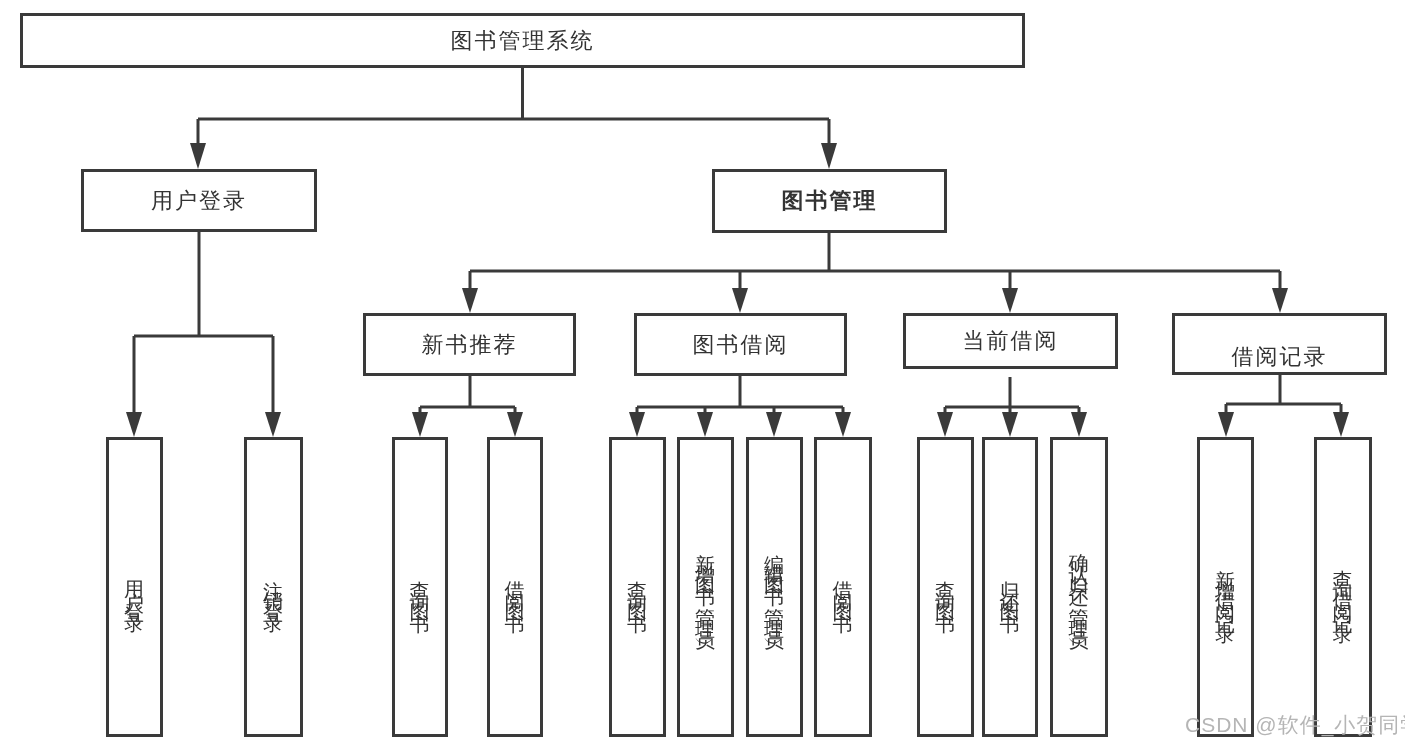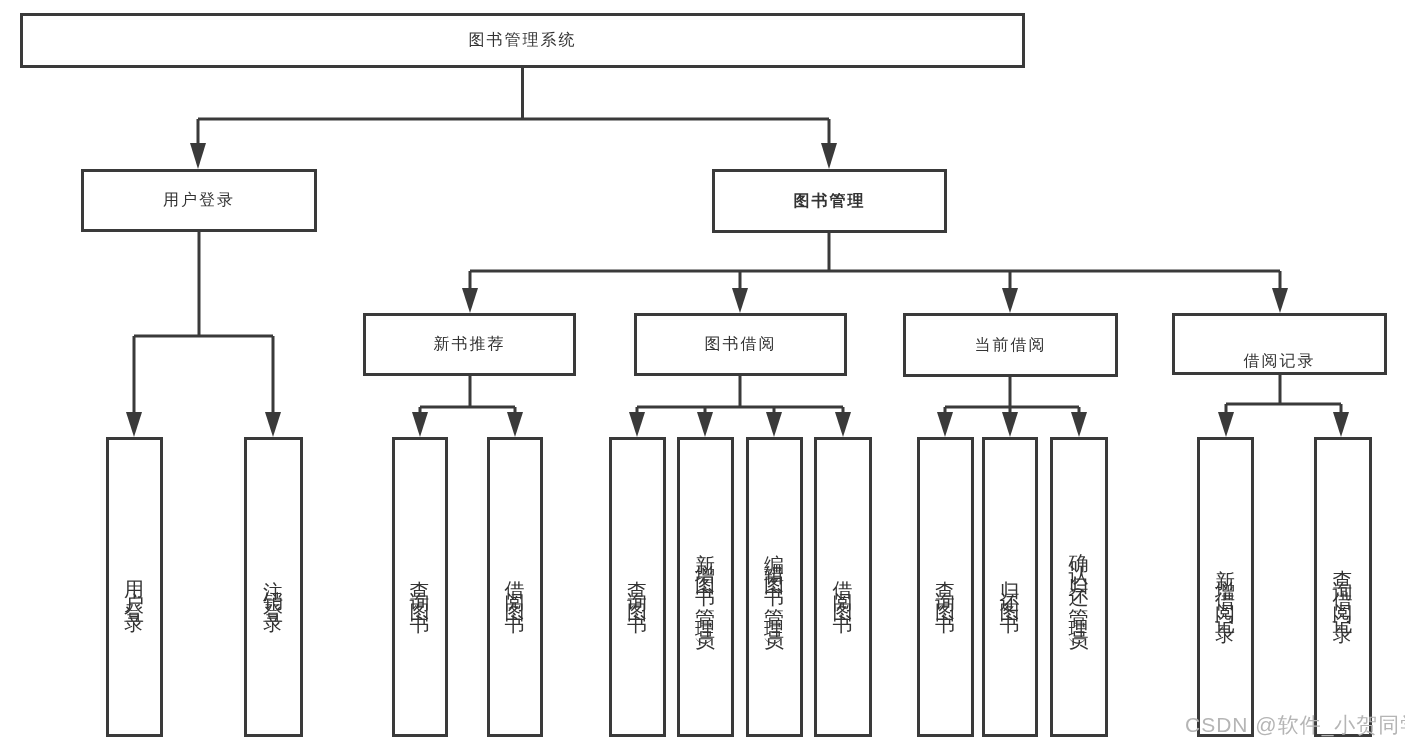--- a/index.html
+++ b/index.html
@@ -20,21 +20,21 @@
     position: absolute;
     box-sizing: border-box;
     border: 3px solid #3a3a3a;
     background: #ffffff;
     display: flex;
     align-items: center;
     justify-content: center;
     color: #333333;
   }
   .node-h span {
-    font-size: 16px;
+    font-size: 22px;
     letter-spacing: 2px;
     white-space: nowrap;
   }
   .node-v span {
     writing-mode: vertical-rl;
     text-orientation: mixed;
     font-size: 20px;
     letter-spacing: 11px;
     line-height: 1;
     white-space: nowrap;
@@ -112,21 +112,21 @@
   <div class="node node-h" style="left:712px; top:169px; width:235px; height:64px;font-weight:bold;">
     <span>图书管理</span>
   </div>
 
   <div class="node node-h" style="left:634px; top:313px; width:213px; height:63px;">
     <span>图书借阅</span>
   </div>
   <div class="node node-h" style="left:363px; top:313px; width:213px; height:63px;">
     <span>新书推荐</span>
   </div>
-  <div class="node node-h" style="left:903px; top:313px; width:215px; height:64px;">
+  <div class="node node-h" style="left:903px; top:313px; width:215px; height:56px;">
     <span>当前借阅</span>
   </div>
   <div class="node node-h" style="left:1172px; top:313px; width:215px; height:62px;align-items:flex-end;">
     <span>借阅记录</span>
   </div>
 
   <div class="node node-v" style="left:106px; top:437px; width:57px; height:300px;">
     <span>用户登录</span>
   </div>
   <div class="node node-v" style="left:244px; top:437px; width:59px; height:300px;">

